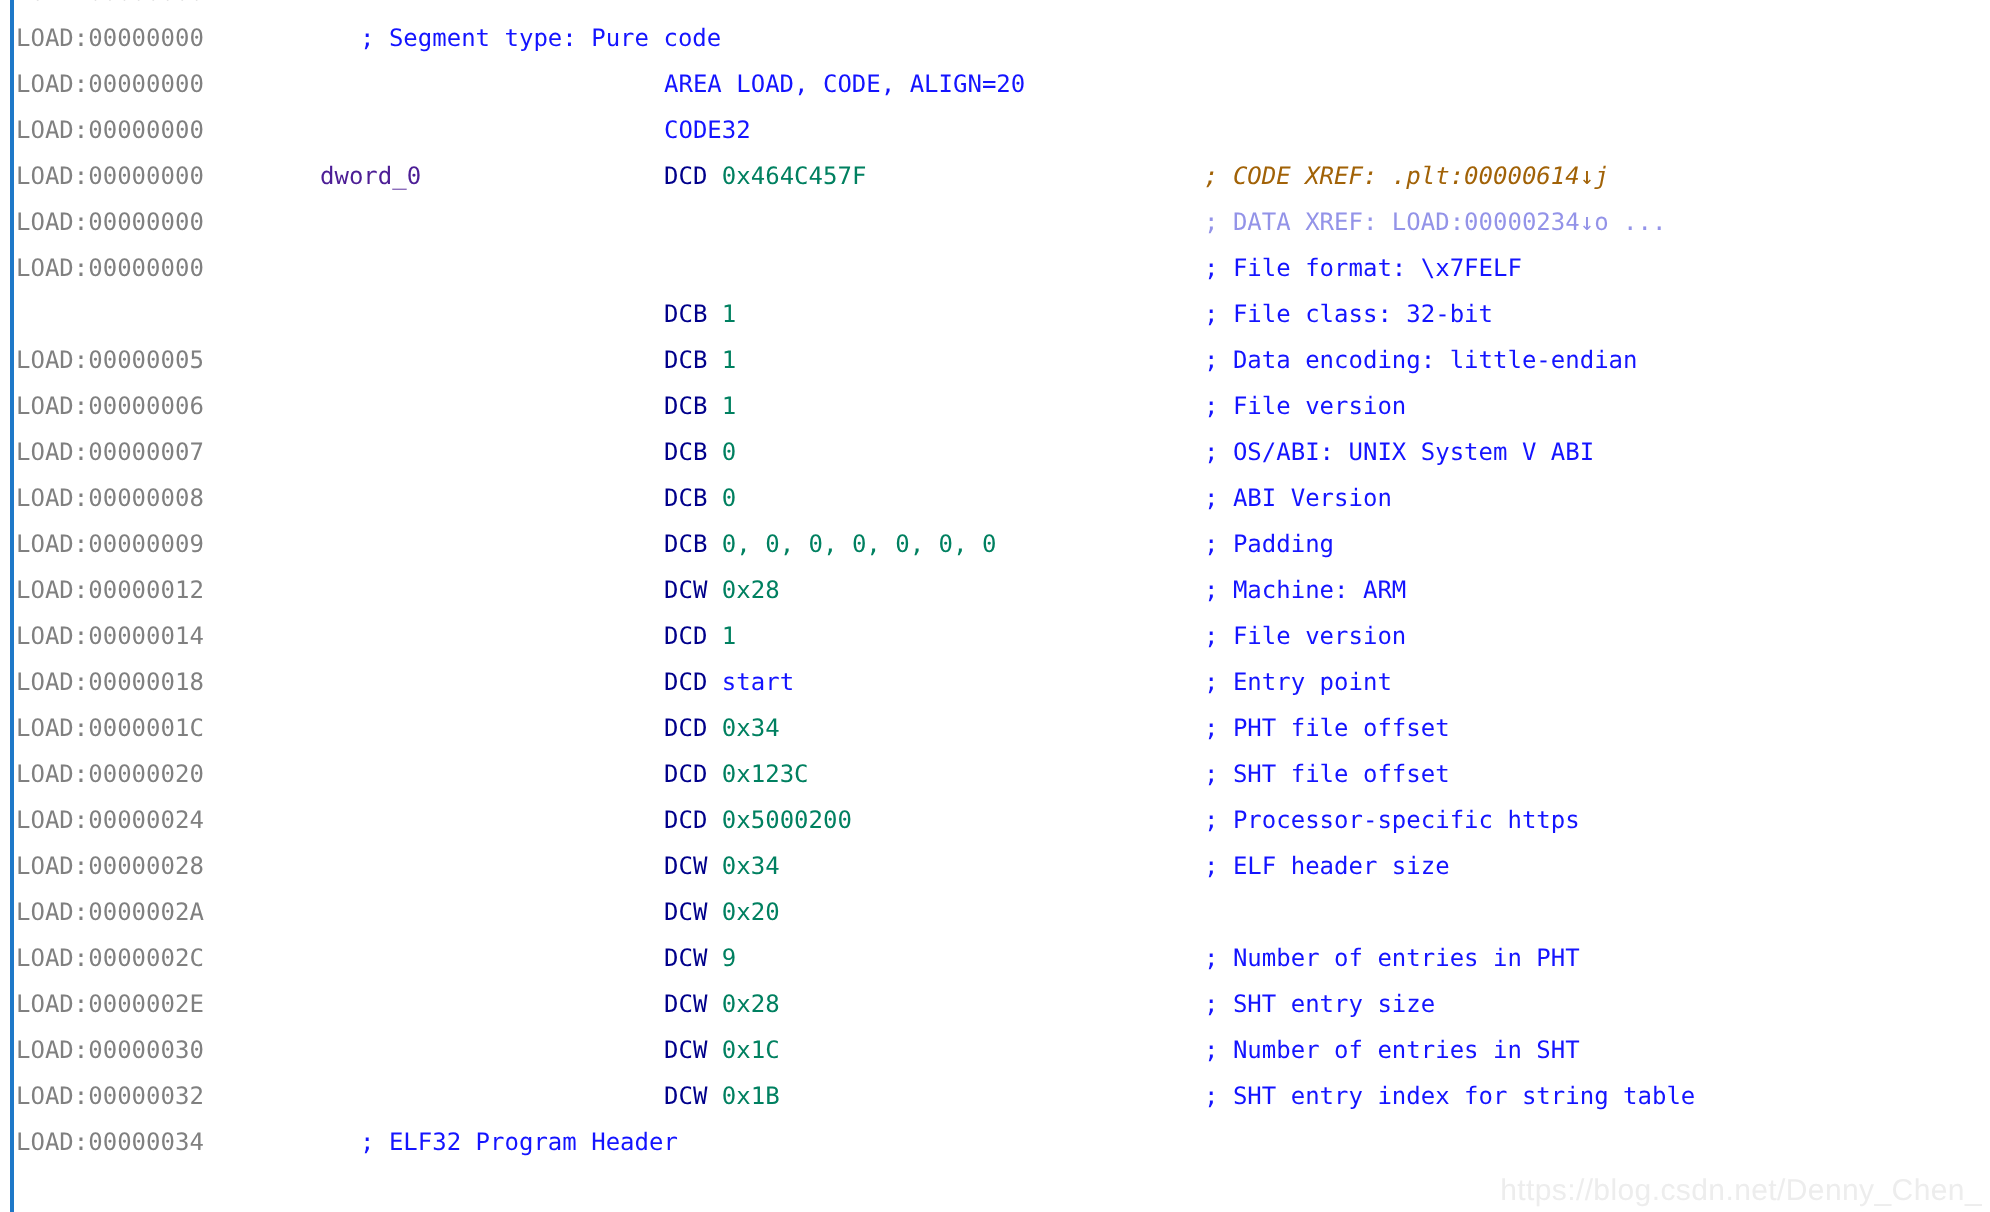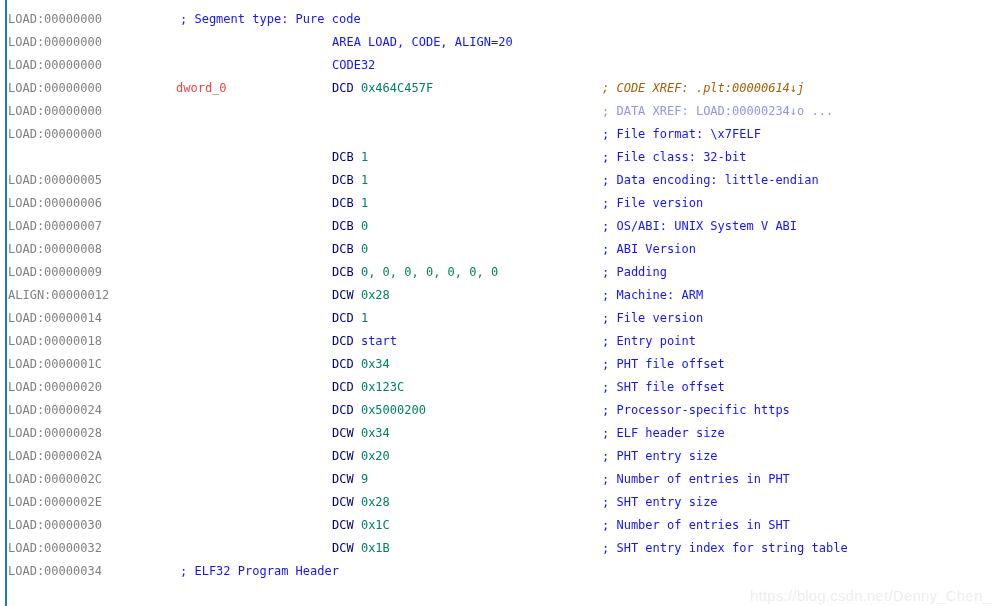--- a/index.html
+++ b/index.html
@@ -52,23 +52,23 @@
   .col-addr {
     position: absolute;
     left: 8px;
     top: 0;
     color: #808080;
     letter-spacing: 0px;
   }
 
   .col-name {
     position: absolute;
-    left: 176px;
+    left: 160px;
     top: 0;
-    color: #ef4444;
+    color: #4c1d95;
   }
 
   .col-instr {
     position: absolute;
     left: 332px;
     top: 0;
   }
 
   .col-cmt {
     position: absolute;
@@ -119,28 +119,28 @@
       <div class="row"><span class="col-addr">LOAD:00000000</span><span class="col-instr t-dirv">CODE32</span></div>
       <div class="row"><span class="col-addr">LOAD:00000000</span><span class="col-name">dword_0</span><span class="col-instr"><span class="t-mnem">DCD</span> <span class="t-num">0x464C457F</span></span><span class="col-cmt t-xref">; CODE XREF: .plt:00000614↓j</span></div>
       <div class="row"><span class="col-addr">LOAD:00000000</span><span class="col-cmt t-dxref">; DATA XREF: LOAD:00000234↓o ...</span></div>
       <div class="row"><span class="col-addr">LOAD:00000000</span><span class="col-cmt t-cmt">; File format: \x7FELF</span></div>
       <div class="row"><span class="col-instr"><span class="t-mnem">DCB</span> <span class="t-num">1</span></span><span class="col-cmt t-cmt">; File class: 32-bit</span></div>
       <div class="row"><span class="col-addr">LOAD:00000005</span><span class="col-instr"><span class="t-mnem">DCB</span> <span class="t-num">1</span></span><span class="col-cmt t-cmt">; Data encoding: little-endian</span></div>
       <div class="row"><span class="col-addr">LOAD:00000006</span><span class="col-instr"><span class="t-mnem">DCB</span> <span class="t-num">1</span></span><span class="col-cmt t-cmt">; File version</span></div>
       <div class="row"><span class="col-addr">LOAD:00000007</span><span class="col-instr"><span class="t-mnem">DCB</span> <span class="t-num">0</span></span><span class="col-cmt t-cmt">; OS/ABI: UNIX System V ABI</span></div>
       <div class="row"><span class="col-addr">LOAD:00000008</span><span class="col-instr"><span class="t-mnem">DCB</span> <span class="t-num">0</span></span><span class="col-cmt t-cmt">; ABI Version</span></div>
       <div class="row"><span class="col-addr">LOAD:00000009</span><span class="col-instr"><span class="t-mnem">DCB</span> <span class="t-num">0, 0, 0, 0, 0, 0, 0</span></span><span class="col-cmt t-cmt">; Padding</span></div>
-      <div class="row"><span class="col-addr">ALIGN:00000012</span><span class="col-instr"><span class="t-mnem">DCW</span> <span class="t-num">0x28</span></span><span class="col-cmt t-cmt">; Machine: ARM</span></div>
+      <div class="row"><span class="col-addr">LOAD:00000012</span><span class="col-instr"><span class="t-mnem">DCW</span> <span class="t-num">0x28</span></span><span class="col-cmt t-cmt">; Machine: ARM</span></div>
       <div class="row"><span class="col-addr">LOAD:00000014</span><span class="col-instr"><span class="t-mnem">DCD</span> <span class="t-num">1</span></span><span class="col-cmt t-cmt">; File version</span></div>
       <div class="row"><span class="col-addr">LOAD:00000018</span><span class="col-instr"><span class="t-mnem">DCD</span> <span class="t-name">start</span></span><span class="col-cmt t-cmt">; Entry point</span></div>
       <div class="row"><span class="col-addr">LOAD:0000001C</span><span class="col-instr"><span class="t-mnem">DCD</span> <span class="t-num">0x34</span></span><span class="col-cmt t-cmt">; PHT file offset</span></div>
       <div class="row"><span class="col-addr">LOAD:00000020</span><span class="col-instr"><span class="t-mnem">DCD</span> <span class="t-num">0x123C</span></span><span class="col-cmt t-cmt">; SHT file offset</span></div>
       <div class="row"><span class="col-addr">LOAD:00000024</span><span class="col-instr"><span class="t-mnem">DCD</span> <span class="t-num">0x5000200</span></span><span class="col-cmt t-cmt">; Processor-specific https</span></div>
       <div class="row"><span class="col-addr">LOAD:00000028</span><span class="col-instr"><span class="t-mnem">DCW</span> <span class="t-num">0x34</span></span><span class="col-cmt t-cmt">; ELF header size</span></div>
-      <div class="row"><span class="col-addr">LOAD:0000002A</span><span class="col-instr"><span class="t-mnem">DCW</span> <span class="t-num">0x20</span></span><span class="col-cmt t-cmt">; PHT entry size</span></div>
+      <div class="row"><span class="col-addr">LOAD:0000002A</span><span class="col-instr"><span class="t-mnem">DCW</span> <span class="t-num">0x20</span></span></div>
       <div class="row"><span class="col-addr">LOAD:0000002C</span><span class="col-instr"><span class="t-mnem">DCW</span> <span class="t-num">9</span></span><span class="col-cmt t-cmt">; Number of entries in PHT</span></div>
       <div class="row"><span class="col-addr">LOAD:0000002E</span><span class="col-instr"><span class="t-mnem">DCW</span> <span class="t-num">0x28</span></span><span class="col-cmt t-cmt">; SHT entry size</span></div>
       <div class="row"><span class="col-addr">LOAD:00000030</span><span class="col-instr"><span class="t-mnem">DCW</span> <span class="t-num">0x1C</span></span><span class="col-cmt t-cmt">; Number of entries in SHT</span></div>
       <div class="row"><span class="col-addr">LOAD:00000032</span><span class="col-instr"><span class="t-mnem">DCW</span> <span class="t-num">0x1B</span></span><span class="col-cmt t-cmt">; SHT entry index for string table</span></div>
       <div class="row"><span class="col-addr">LOAD:00000034</span><span class="col-inline-cmt t-cmt">; ELF32 Program Header</span></div>
     </div>
 
   <div class="watermark">https://blog.csdn.net/Denny_Chen_</div>
 
 </div>

